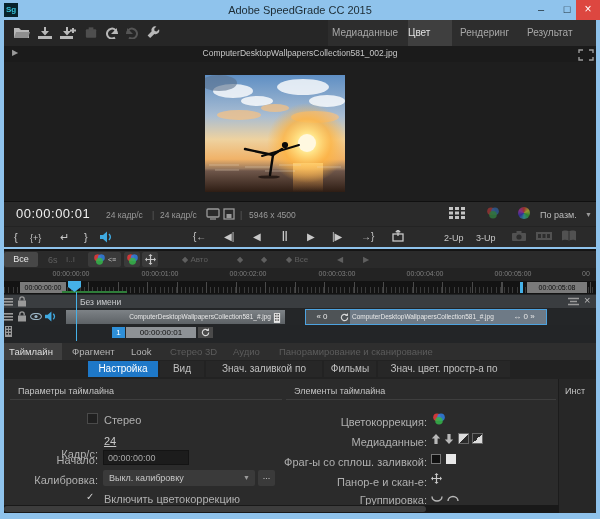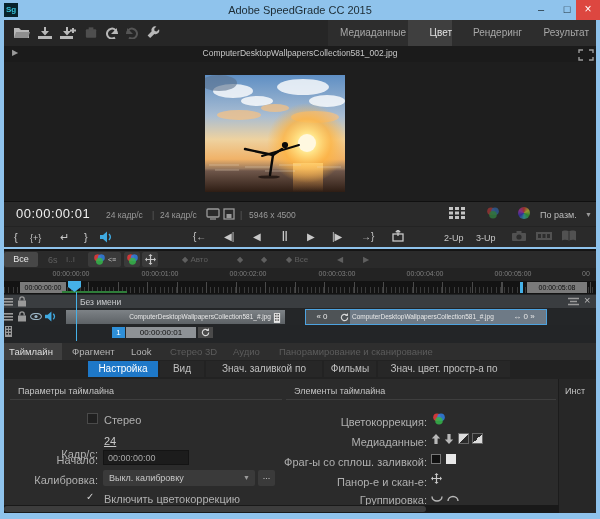--- a/index.html
+++ b/index.html
@@ -13,21 +13,21 @@
   .titlebar{left:0;top:0;width:600px;height:20px;background:#8fc3ec;}
   .applogo{left:4px;top:3px;width:14px;height:14px;background:#07222b;color:#35c3da;
            font-size:8px;font-weight:bold;text-align:center;line-height:14px;}
   .wtitle{left:0;top:0;width:600px;height:20px;text-align:center;line-height:20px;
           font-size:11px;color:#1c2b33;}
   .wb{top:0;height:20px;text-align:center;line-height:18px;font-size:11px;color:#1c2b33;}
   .wb.close{background:#dd4740;color:#fff;font-size:12px;}
   
   .toolbar{left:0;top:20px;width:600px;height:26px;background:#262626;}
   .tabstrip{left:328px;top:20px;width:268px;height:26px;background:#2d2d2d;}
-  .toptab{top:20px;height:30px;line-height:26px;font-size:10px;color:#a8a8a8;text-align:right;}
+  .toptab{top:20px;height:30px;line-height:26px;font-size:10px;color:#a8a8a8;text-align:left;}
   .toptab.active{background:#3f3f3f;color:#e2e2e2;}
   
   .pvhead{left:0;top:46px;width:600px;height:16px;background:#1b1b1b;}
   .pvarea{left:0;top:62px;width:600px;height:139px;background:#1e1e1e;}
   .statusbar{left:0;top:201px;width:600px;height:25px;background:#2a2a2a;border-top:1px solid #101010;}
   .transport{left:0;top:226px;width:600px;height:21px;background:#2a2a2a;border-top:1px solid #232323;}
   .tbtn{color:#c8c8c8;font-size:11px;line-height:14px;text-align:center;}
   
   .tlbar{left:0;top:249px;width:600px;height:19px;background:#2a2a2a;border-top:2px solid #141414;}
   .rulerlbl{left:0;top:268px;width:600px;height:13px;background:#232323;}

